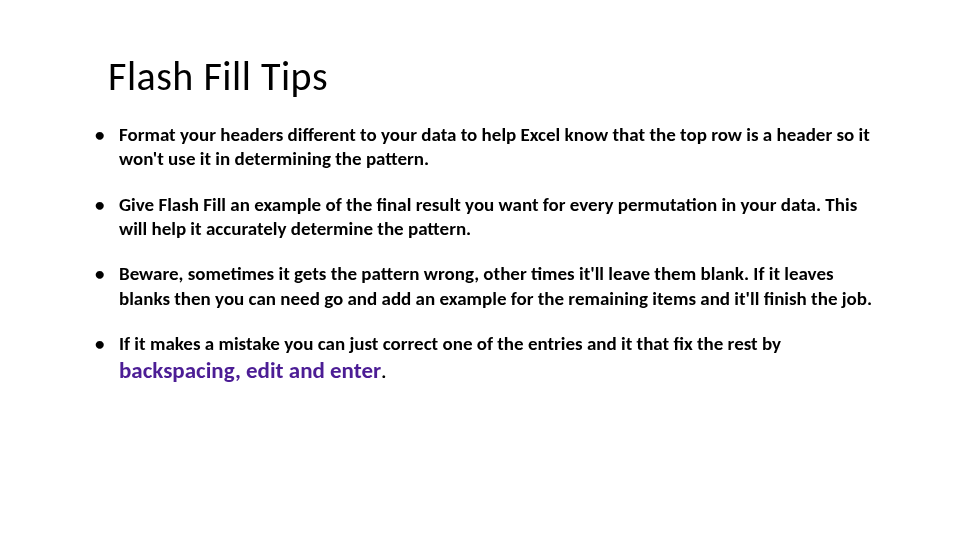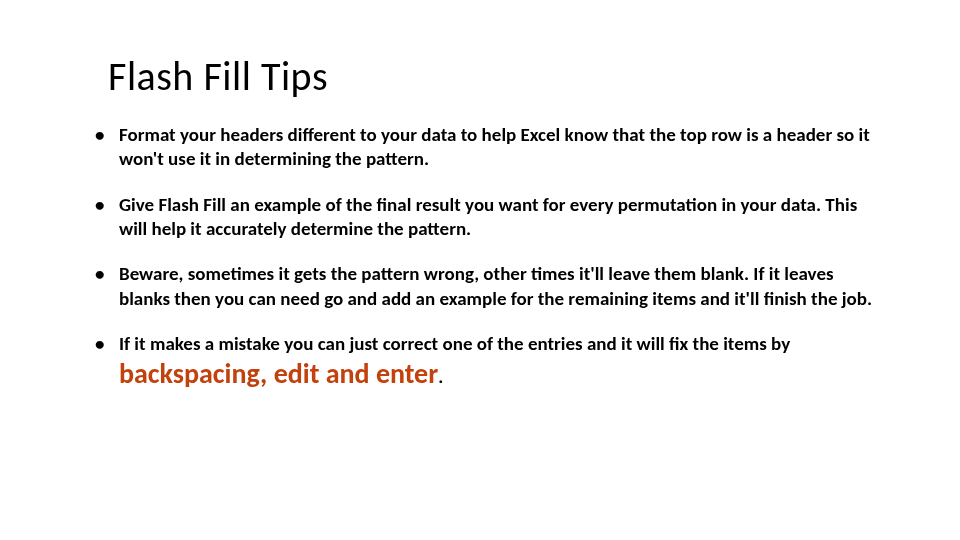--- a/index.html
+++ b/index.html
@@ -34,29 +34,29 @@
     }
     ul.bullets > li::before {
       content: "•";
       position: absolute;
       left: 0;
       top: 0;
       font-size: 19px;
       font-weight: 700;
     }
     .highlight {
-      color: #c2410c;
-      font-size: 28px;
+      color: #4c1d95;
+      font-size: 23px;
       font-weight: 700;
       text-align: center;
     }
   </style>
 </head>
 <body>
 
 <h1 class="title">Flash Fill Tips</h1>
 
 <ul class="bullets">
   <li>Format your headers different to your data to help Excel know that the top row is a header so it won't use it in determining the pattern.</li>
   <li>Give Flash Fill an example of the final result you want for every permutation in your data. This will help it accurately determine the pattern.</li>
   <li>Beware, sometimes it gets the pattern wrong, other times it'll leave them blank. If it leaves blanks then you can need go and add an example for the remaining items and it'll finish the job.</li>
-  <li><span>If it makes a mistake you can just correct one of the entries and it will fix the items by </span><span class="highlight">backspacing, edit and enter</span><span>.</span></li>
+  <li><span>If it makes a mistake you can just correct one of the entries and it that fix the rest by </span><span class="highlight">backspacing, edit and enter</span><span>.</span></li>
 </ul>
 
 </body></html>

